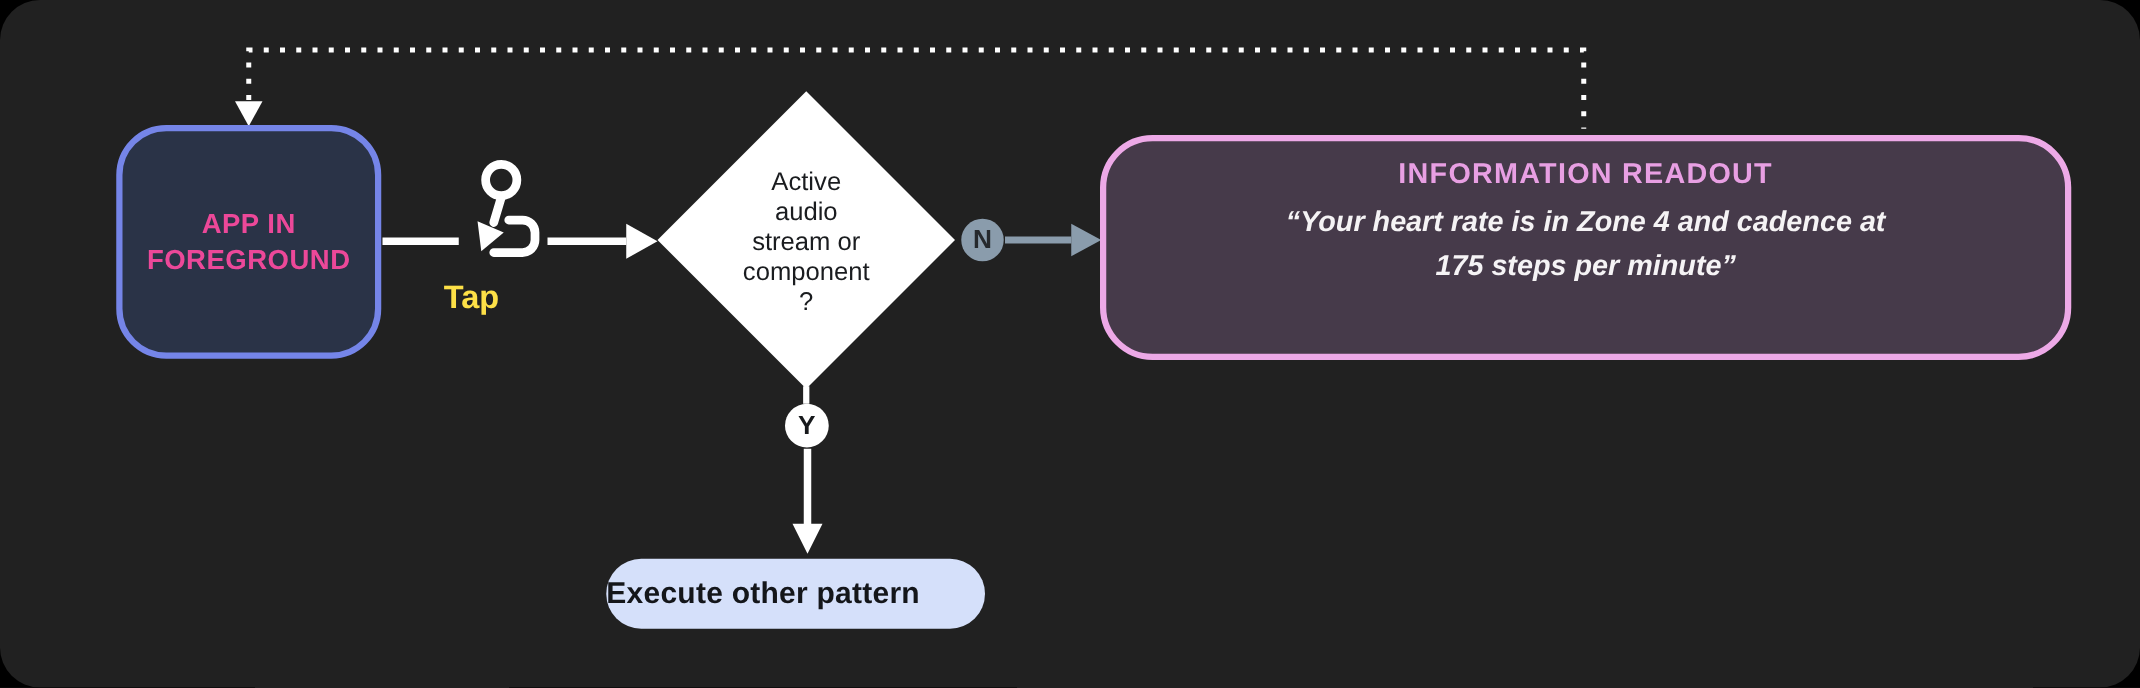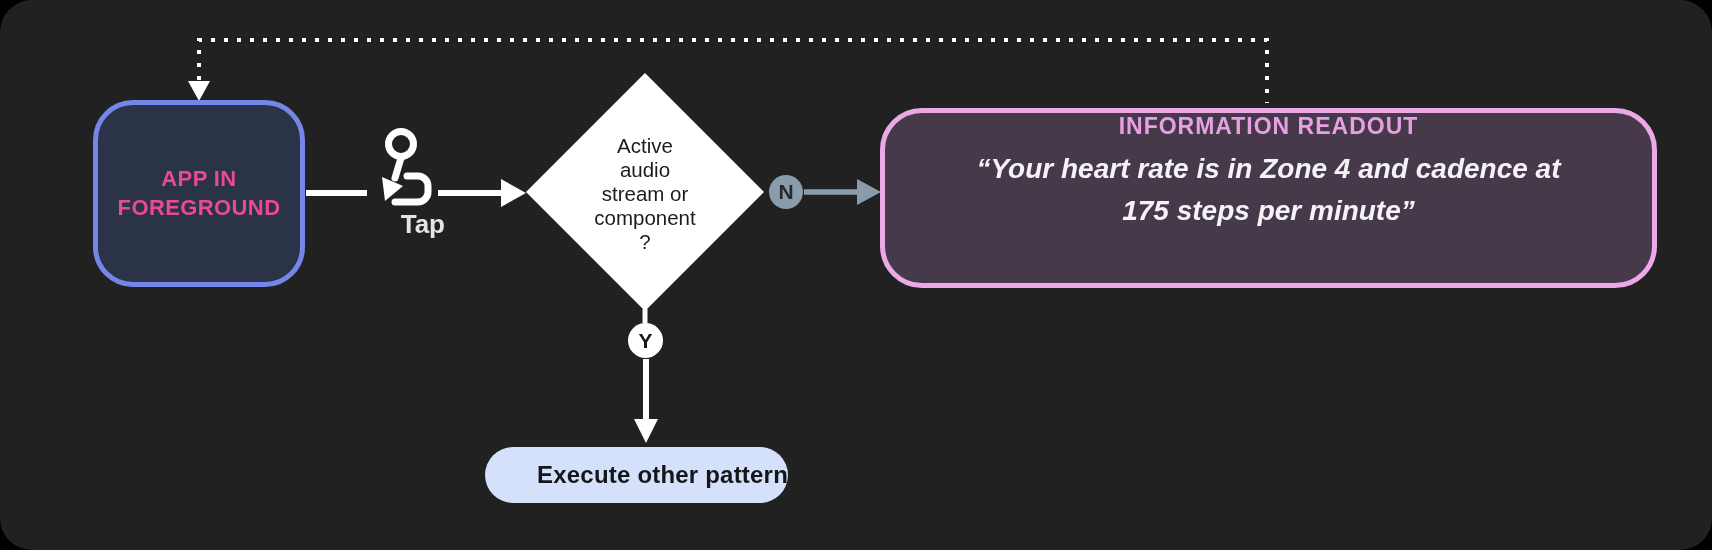--- a/index.html
+++ b/index.html
@@ -23,22 +23,22 @@
     letter-spacing:.4px;
   }
   .app-caption{
     position:absolute;left:63px;top:306px;width:272px;text-align:center;
     color:#8E9196;font-style:italic;font-size:26px;line-height:1.3;
   }
 
   
   .tap-icon{position:absolute;left:370px;top:127px;width:66px;height:92px;}
   .tap-label{
-    position:absolute;left:355px;top:209px;width:90px;text-align:right;
-    color:#e5e5e5;font-weight:bold;font-size:26px;
+    position:absolute;left:355px;top:222px;width:90px;text-align:left;
+    color:#fde047;font-weight:bold;font-size:26px;
   }
 
   
   .decision-label{
     position:absolute;left:545px;top:112px;width:200px;height:164px;
     display:flex;align-items:center;justify-content:center;text-align:center;
     color:#1A1C1F;font-weight:normal;font-size:20.5px;line-height:1.18;
   }
 
   
@@ -49,32 +49,32 @@
   .badge-n{left:769px;top:175px;width:34px;height:34px;background:#8A9CAC;color:#26292D;font-size:21px;}
   .badge-y{left:628px;top:323px;width:35px;height:35px;background:#FFFFFF;color:#17191C;font-size:21px;}
 
   
   .readout{
     position:absolute;left:880px;top:108px;width:777px;height:180px;
     box-sizing:border-box;border:5px solid #EDA9E7;border-radius:42px;
     background:#463A4A;text-align:center;
   }
   .readout-title{
-    color:#E89FE3;font-weight:bold;font-size:23px;letter-spacing:1px;
+    margin-top:12px;color:#E89FE3;font-weight:bold;font-size:23px;letter-spacing:1px;
   }
   .readout-quote{
     margin-top:8px;color:#F5F3F5;font-weight:bold;font-style:italic;
-    font-size:28px;line-height:1.5;
+    font-size:23px;line-height:1.5;
   }
 
   
   .pill{
     position:absolute;left:485px;top:447px;width:303px;height:56px;
     border-radius:28px;background:#D5E0FA;display:flex;align-items:center;
-    justify-content:flex-end;
+    justify-content:flex-start;
   }
   .pill .label{color:#14161A;font-weight:bold;font-size:24px;letter-spacing:.2px;}
 </style>
 </head>
 <body>
 
 <div class="stage">
 
   <svg class="overlay" viewBox="0 0 1712 550">
 

